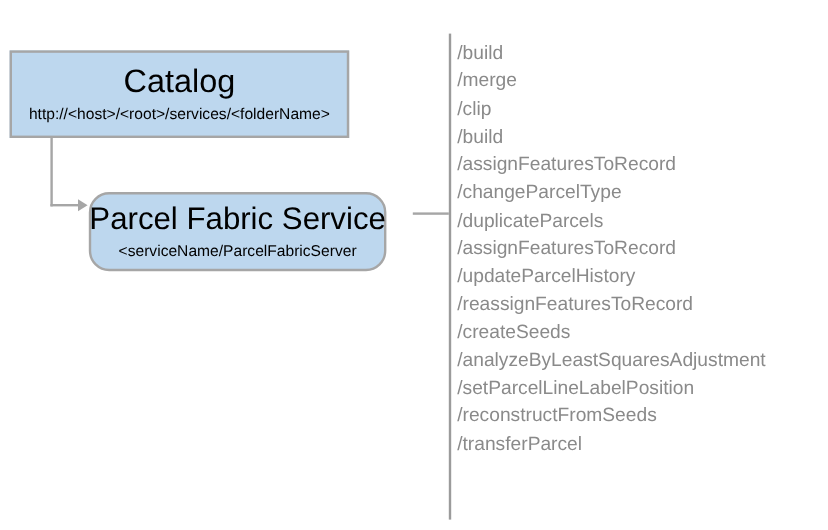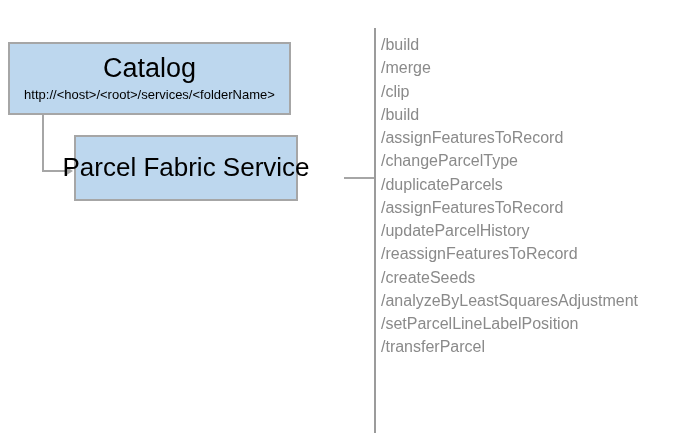--- a/index.html
+++ b/index.html
@@ -26,21 +26,21 @@
     position: absolute;
     background: var(--box-fill);
     border: 2px solid var(--box-border);
     display: flex;
     flex-direction: column;
     align-items: center;
     justify-content: center;
     text-align: center;
   }
   .catalog-box  { left: 8px;  top: 42px;  width: 283px; height: 73px; }
-  .service-box  { left: 74px; top: 135px; width: 224px; height: 66px; }
+  .service-box  { left: 74px; top: 160px; width: 248px; height: 66px; border-radius: 17px; }
 
   .box-title {
     font-size: 26px;
     line-height: 1.15;
     color: var(--title-text);
     letter-spacing: 0px;
     white-space: nowrap;
   }
   .catalog-box .box-title { font-size: 27px; }
 
@@ -94,20 +94,21 @@
     <div class="box-title">Catalog</div>
     <div class="box-subtitle">http://&lt;host&gt;/&lt;root&gt;/services/&lt;folderName&gt;</div>
   </div>
 
   <div class="conn conn-catalog-v"></div>
   <div class="conn conn-catalog-h"></div>
   <div class="arrowhead"></div>
 
   <div class="node-box service-box">
     <div class="box-title">Parcel Fabric Service</div>
+    <div class="box-subtitle">&lt;serviceName/ParcelFabricServer</div>
   </div>
 
   <div class="conn conn-service-h"></div>
   <div class="divider-line"></div>
 
   <ul class="ops-list">
 
       <li>/build</li>
 
       <li>/merge</li>
@@ -128,18 +129,19 @@
       <li>/updateParcelHistory</li>
 
       <li>/reassignFeaturesToRecord</li>
 
       <li>/createSeeds</li>
 
       <li>/analyzeByLeastSquaresAdjustment</li>
 
       <li>/setParcelLineLabelPosition</li>
 
+      <li>/reconstructFromSeeds</li>
 
       <li>/transferParcel</li>
 
     </ul>
 
 </div>
 
 </body></html>

